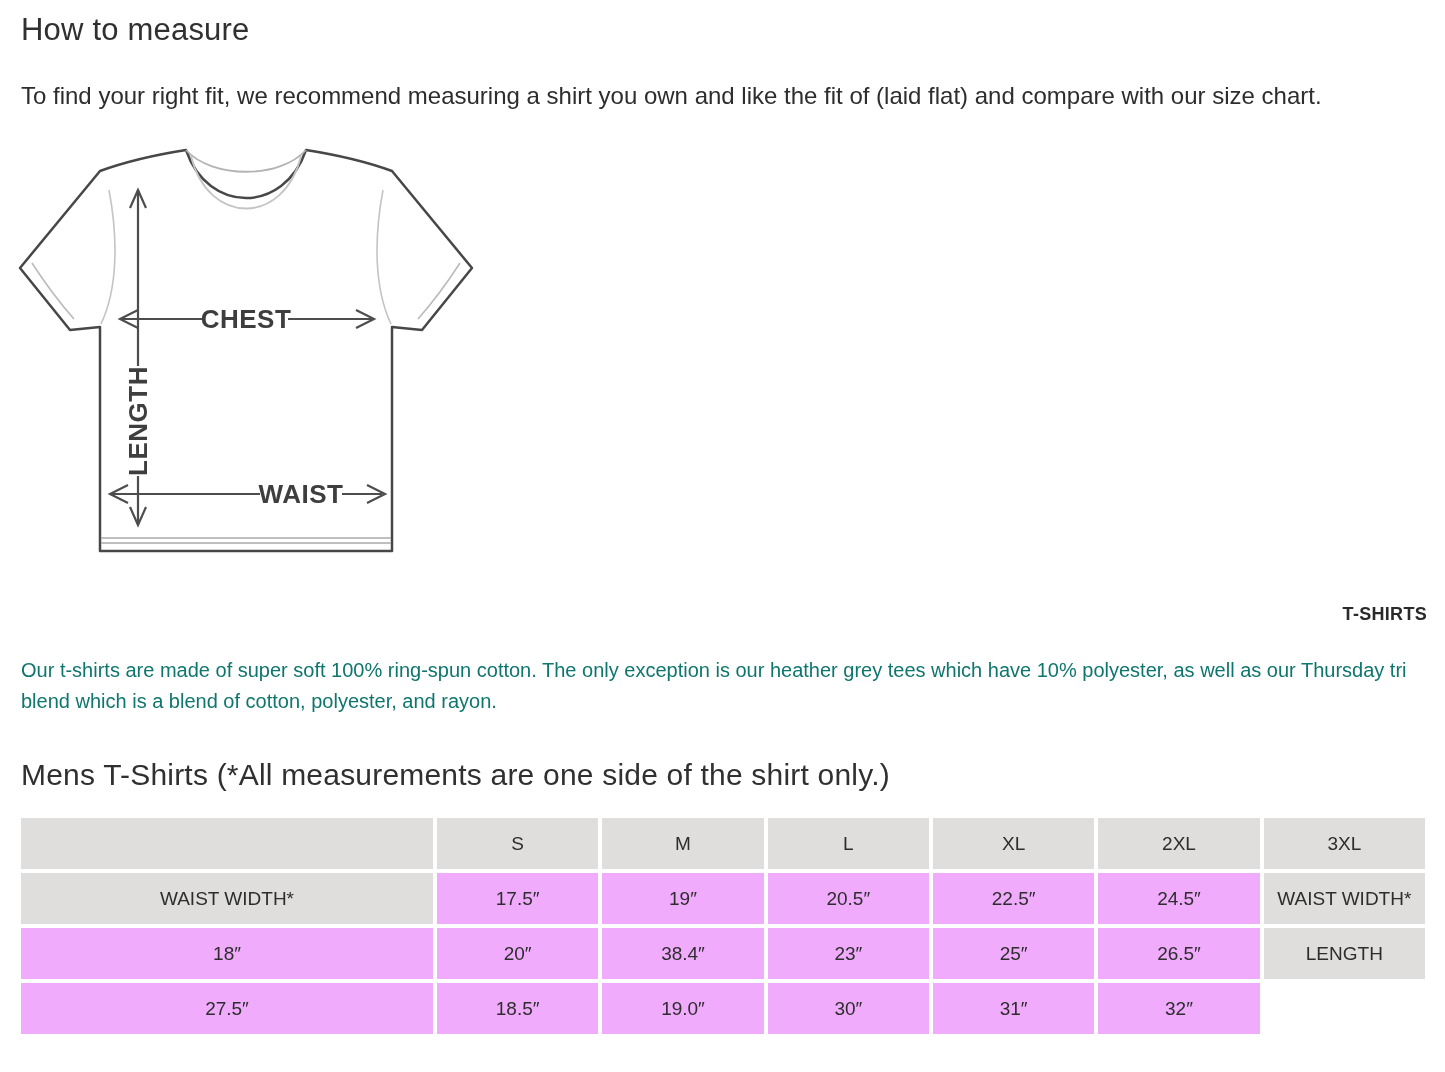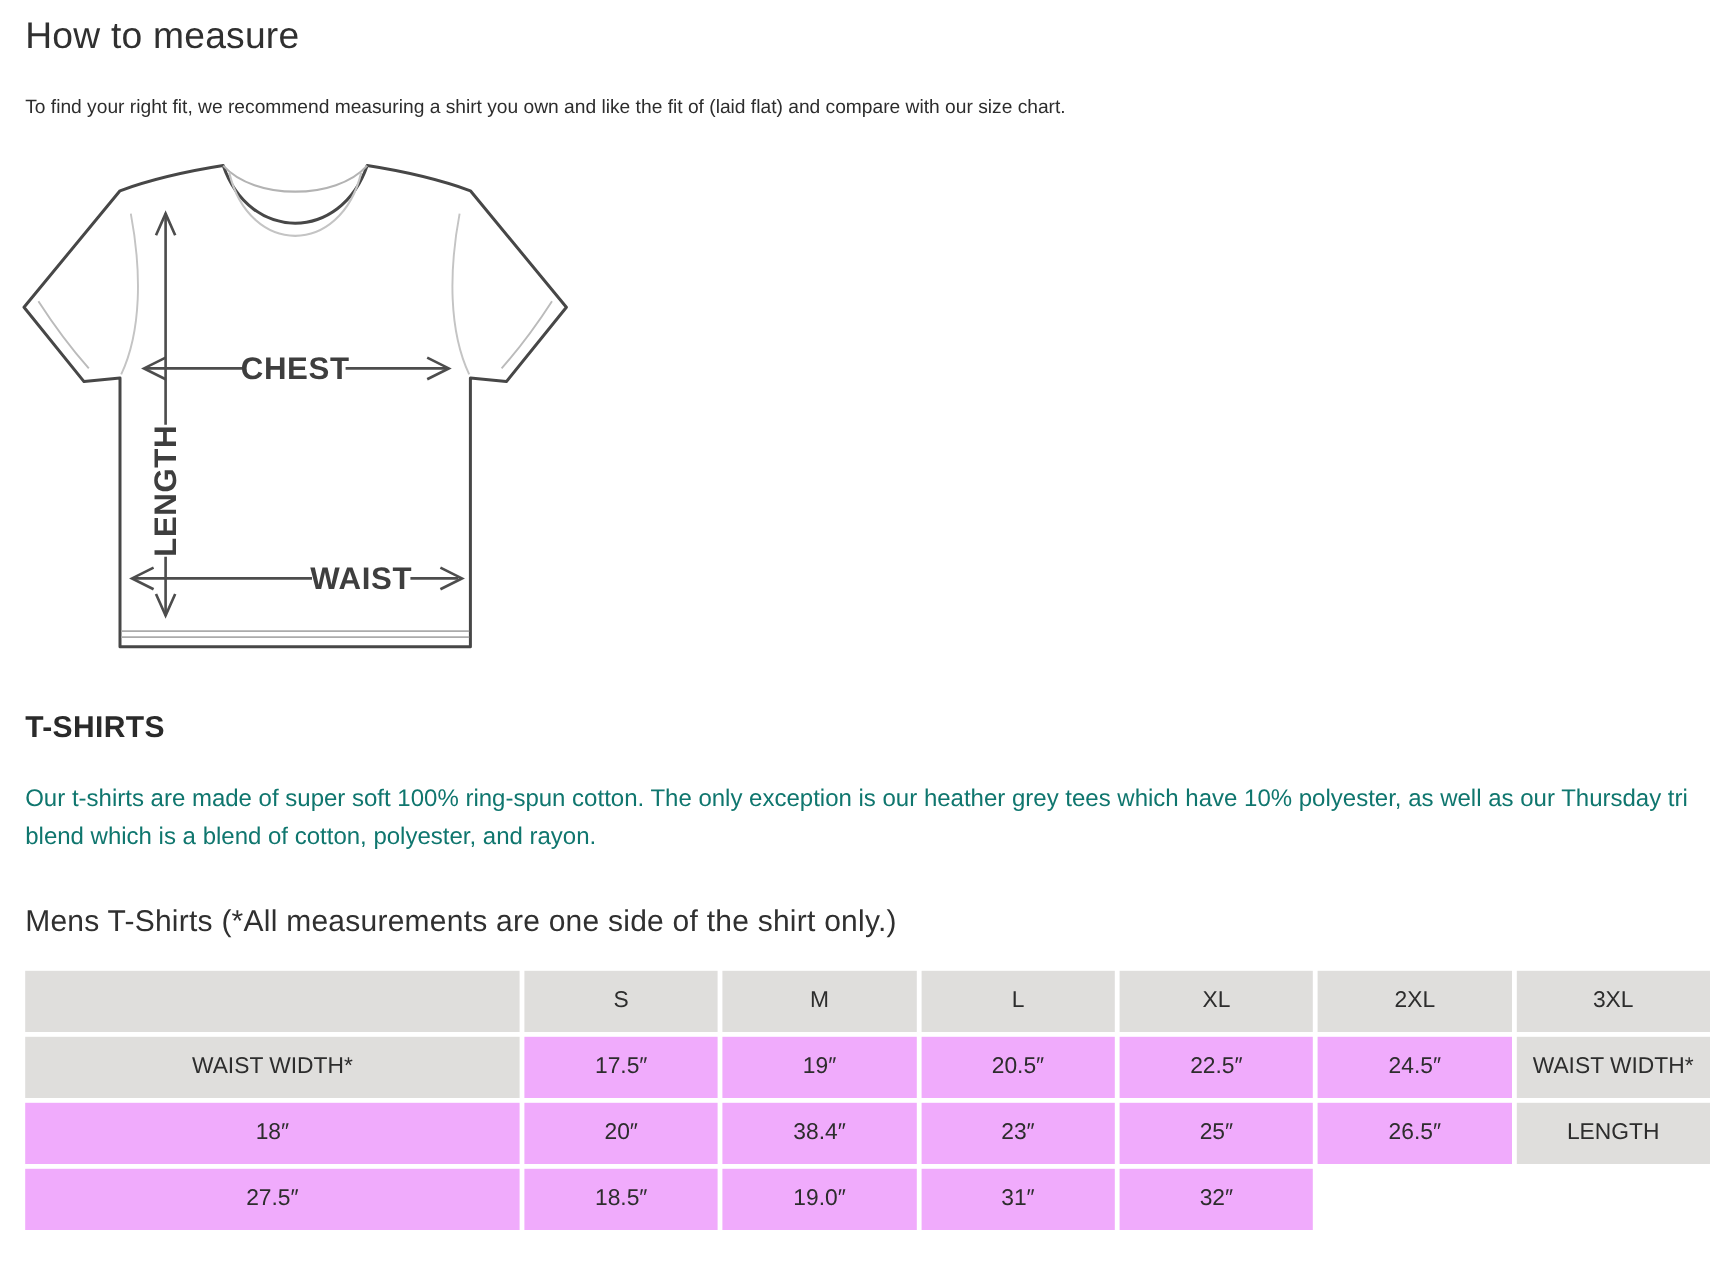--- a/index.html
+++ b/index.html
@@ -15,46 +15,47 @@
   }
   .h1 {
     font-size: 31px;
     font-weight: 400;
     line-height: 1.15;
     color: #303030;
     margin: 0;
     letter-spacing: 0.2px;
   }
   .intro {
-    font-size: 16px;
+    font-size: 24px;
     line-height: 1.5;
     margin: 30px 0 0 0;
     color: #2d2d2d;
   }
   .diagram {
     margin: 32px 0 0 -5px;
     width: 460px;
     height: 412px;
   }
   .tshirts-h {
-    font-size: 25px;
+    font-size: 18px;
     font-weight: 700;
     margin: 46px 0 0 0;
     letter-spacing: 0.3px;
     color: #2a2a2a;
+    text-align: right;
   }
   .desc {
     font-size: 20px;
     line-height: 1.58;
     margin: 30px 0 0 0;
     max-width: 1406px;
     color: #0f766e;
   }
   .h2 {
-    font-size: 25px;
+    font-size: 30px;
     font-weight: 400;
     line-height: 1.15;
     color: #303030;
     margin: 40px 0 0 0;
     letter-spacing: 0.2px;
   }
   .size-table {
     margin-top: 26px;
     width: 1404px;
     display: grid;
@@ -159,17 +160,18 @@
     <div class="cell val">20″</div>
     <div class="cell val">38.4″</div>
     <div class="cell val">23″</div>
     <div class="cell val">25″</div>
     <div class="cell val">26.5″</div>
 
     <div class="cell hdr">LENGTH</div>
     <div class="cell val">27.5″</div>
     <div class="cell val">18.5″</div>
     <div class="cell val">19.0″</div>
+    <div class="cell val">30″</div>
     <div class="cell val">31″</div>
     <div class="cell val">32″</div>
   </div>
 
 </div>
 
 </body></html>

